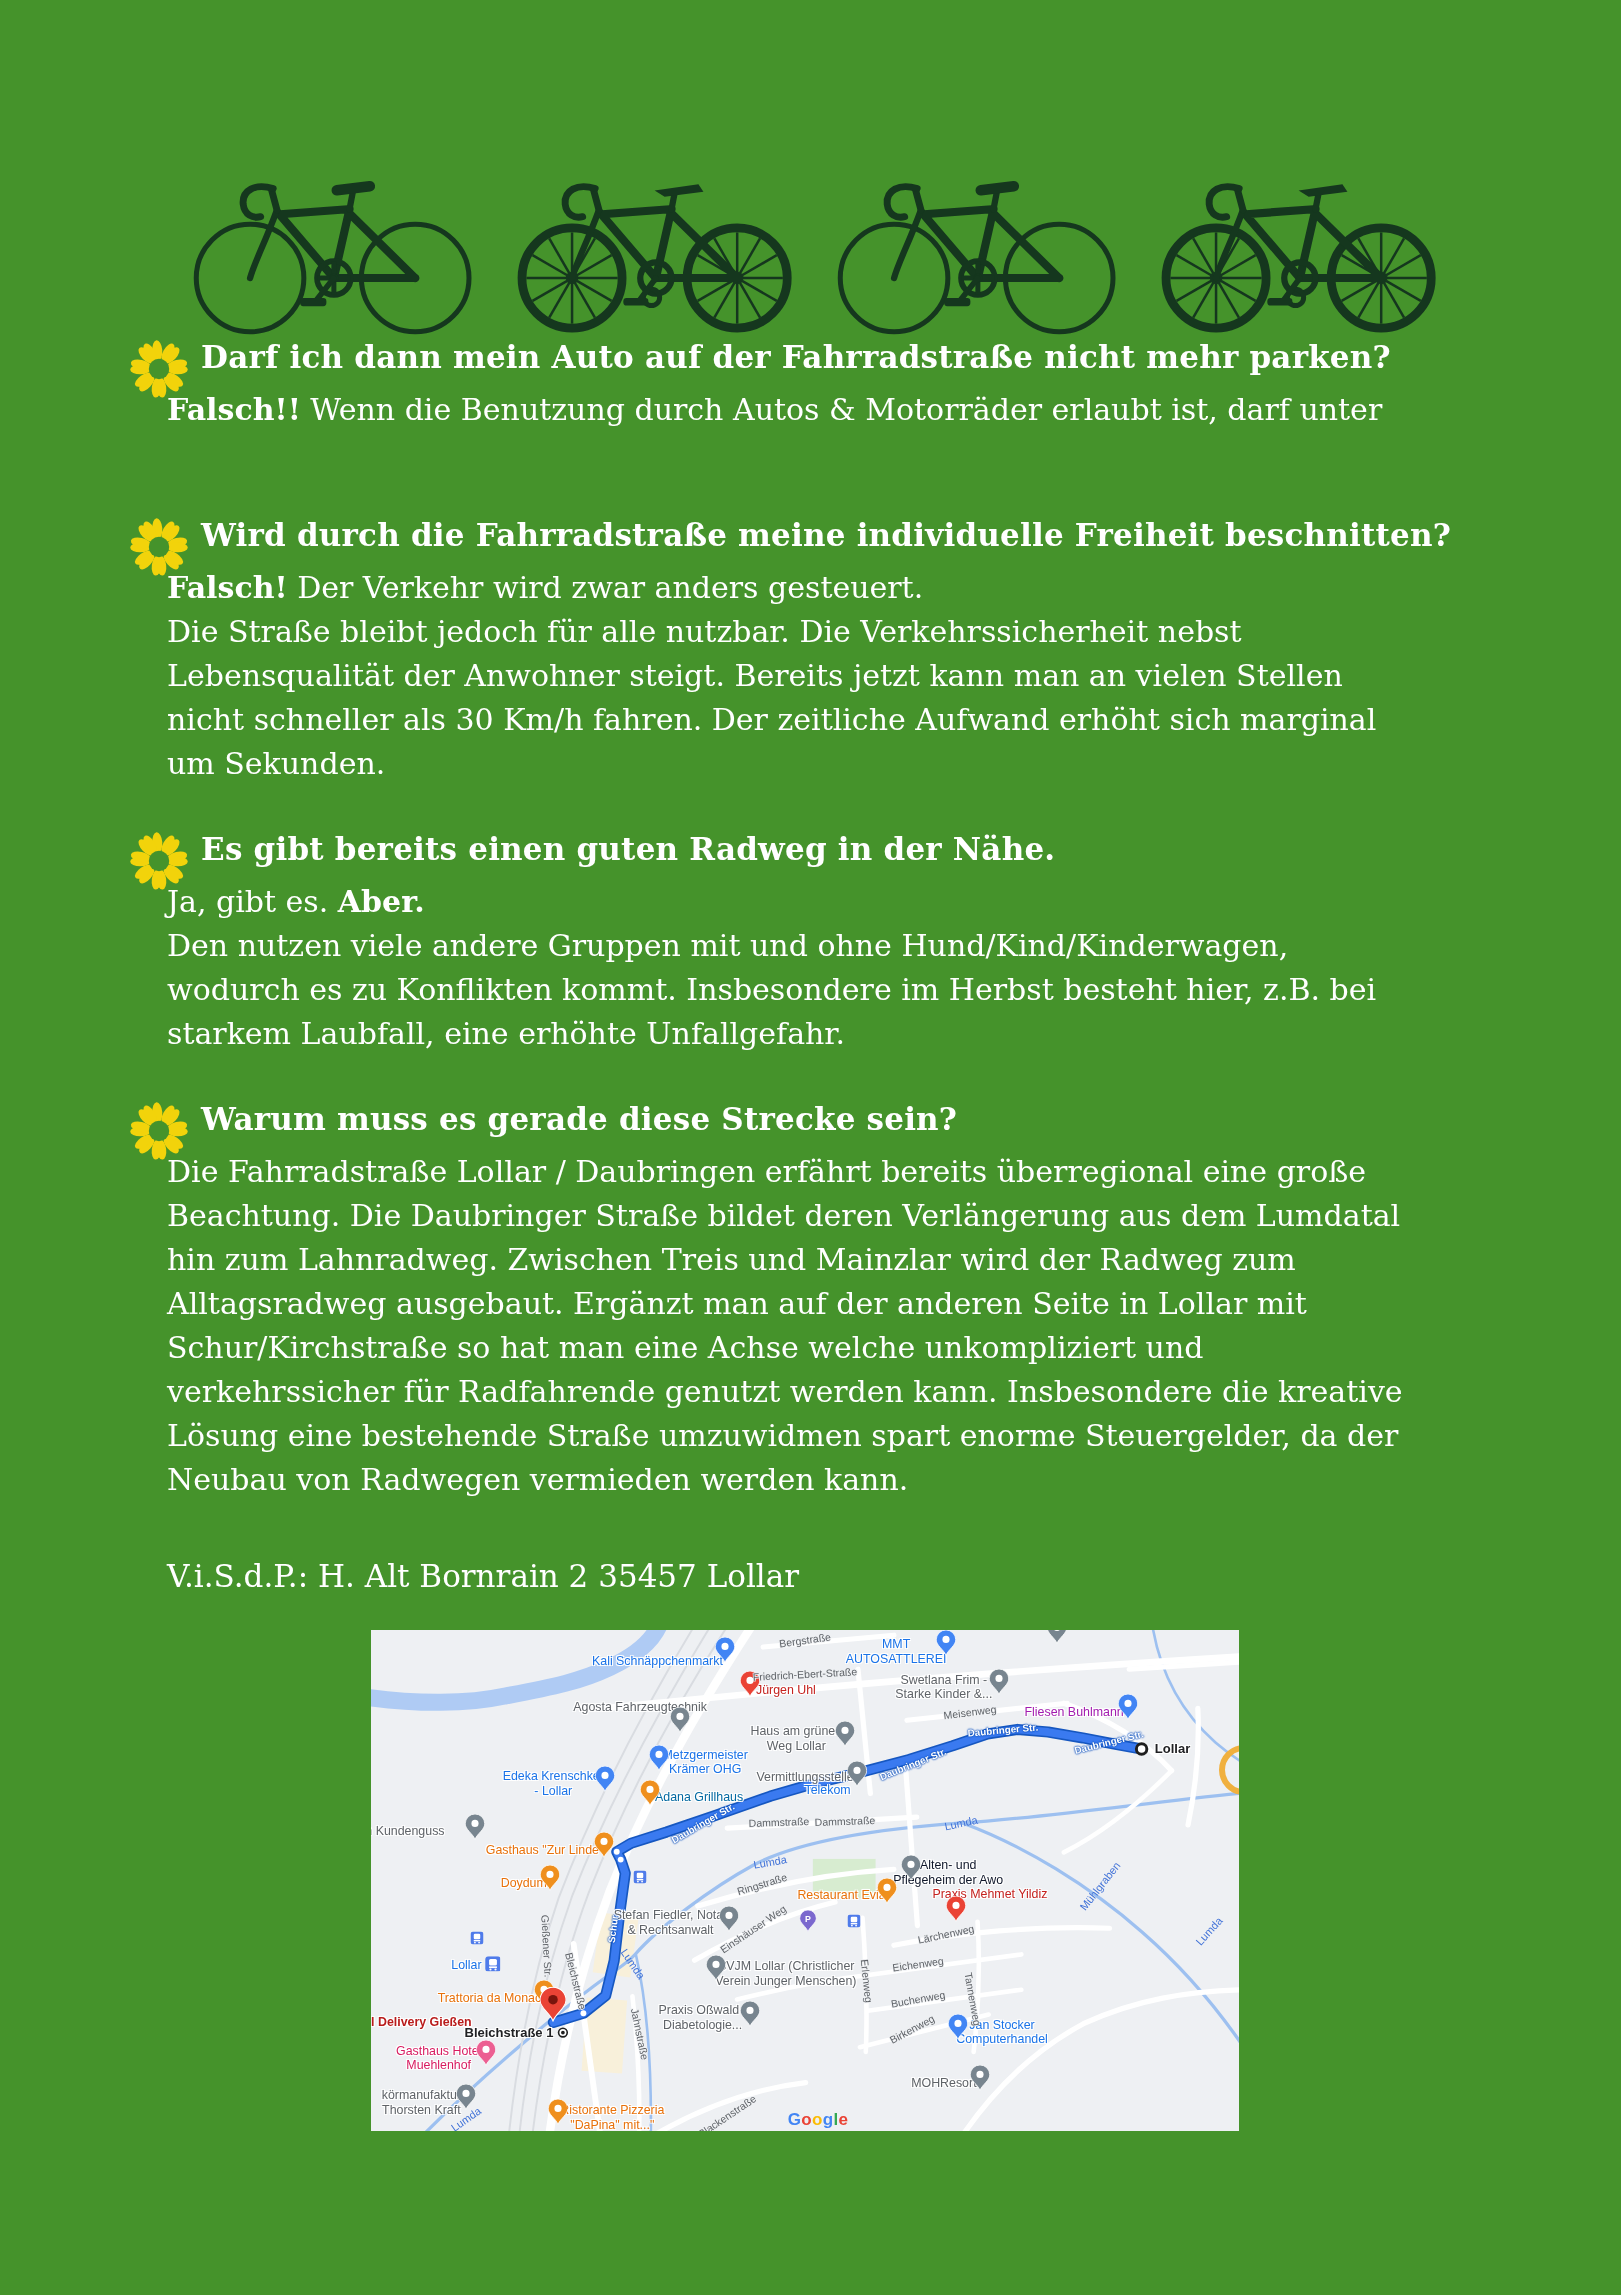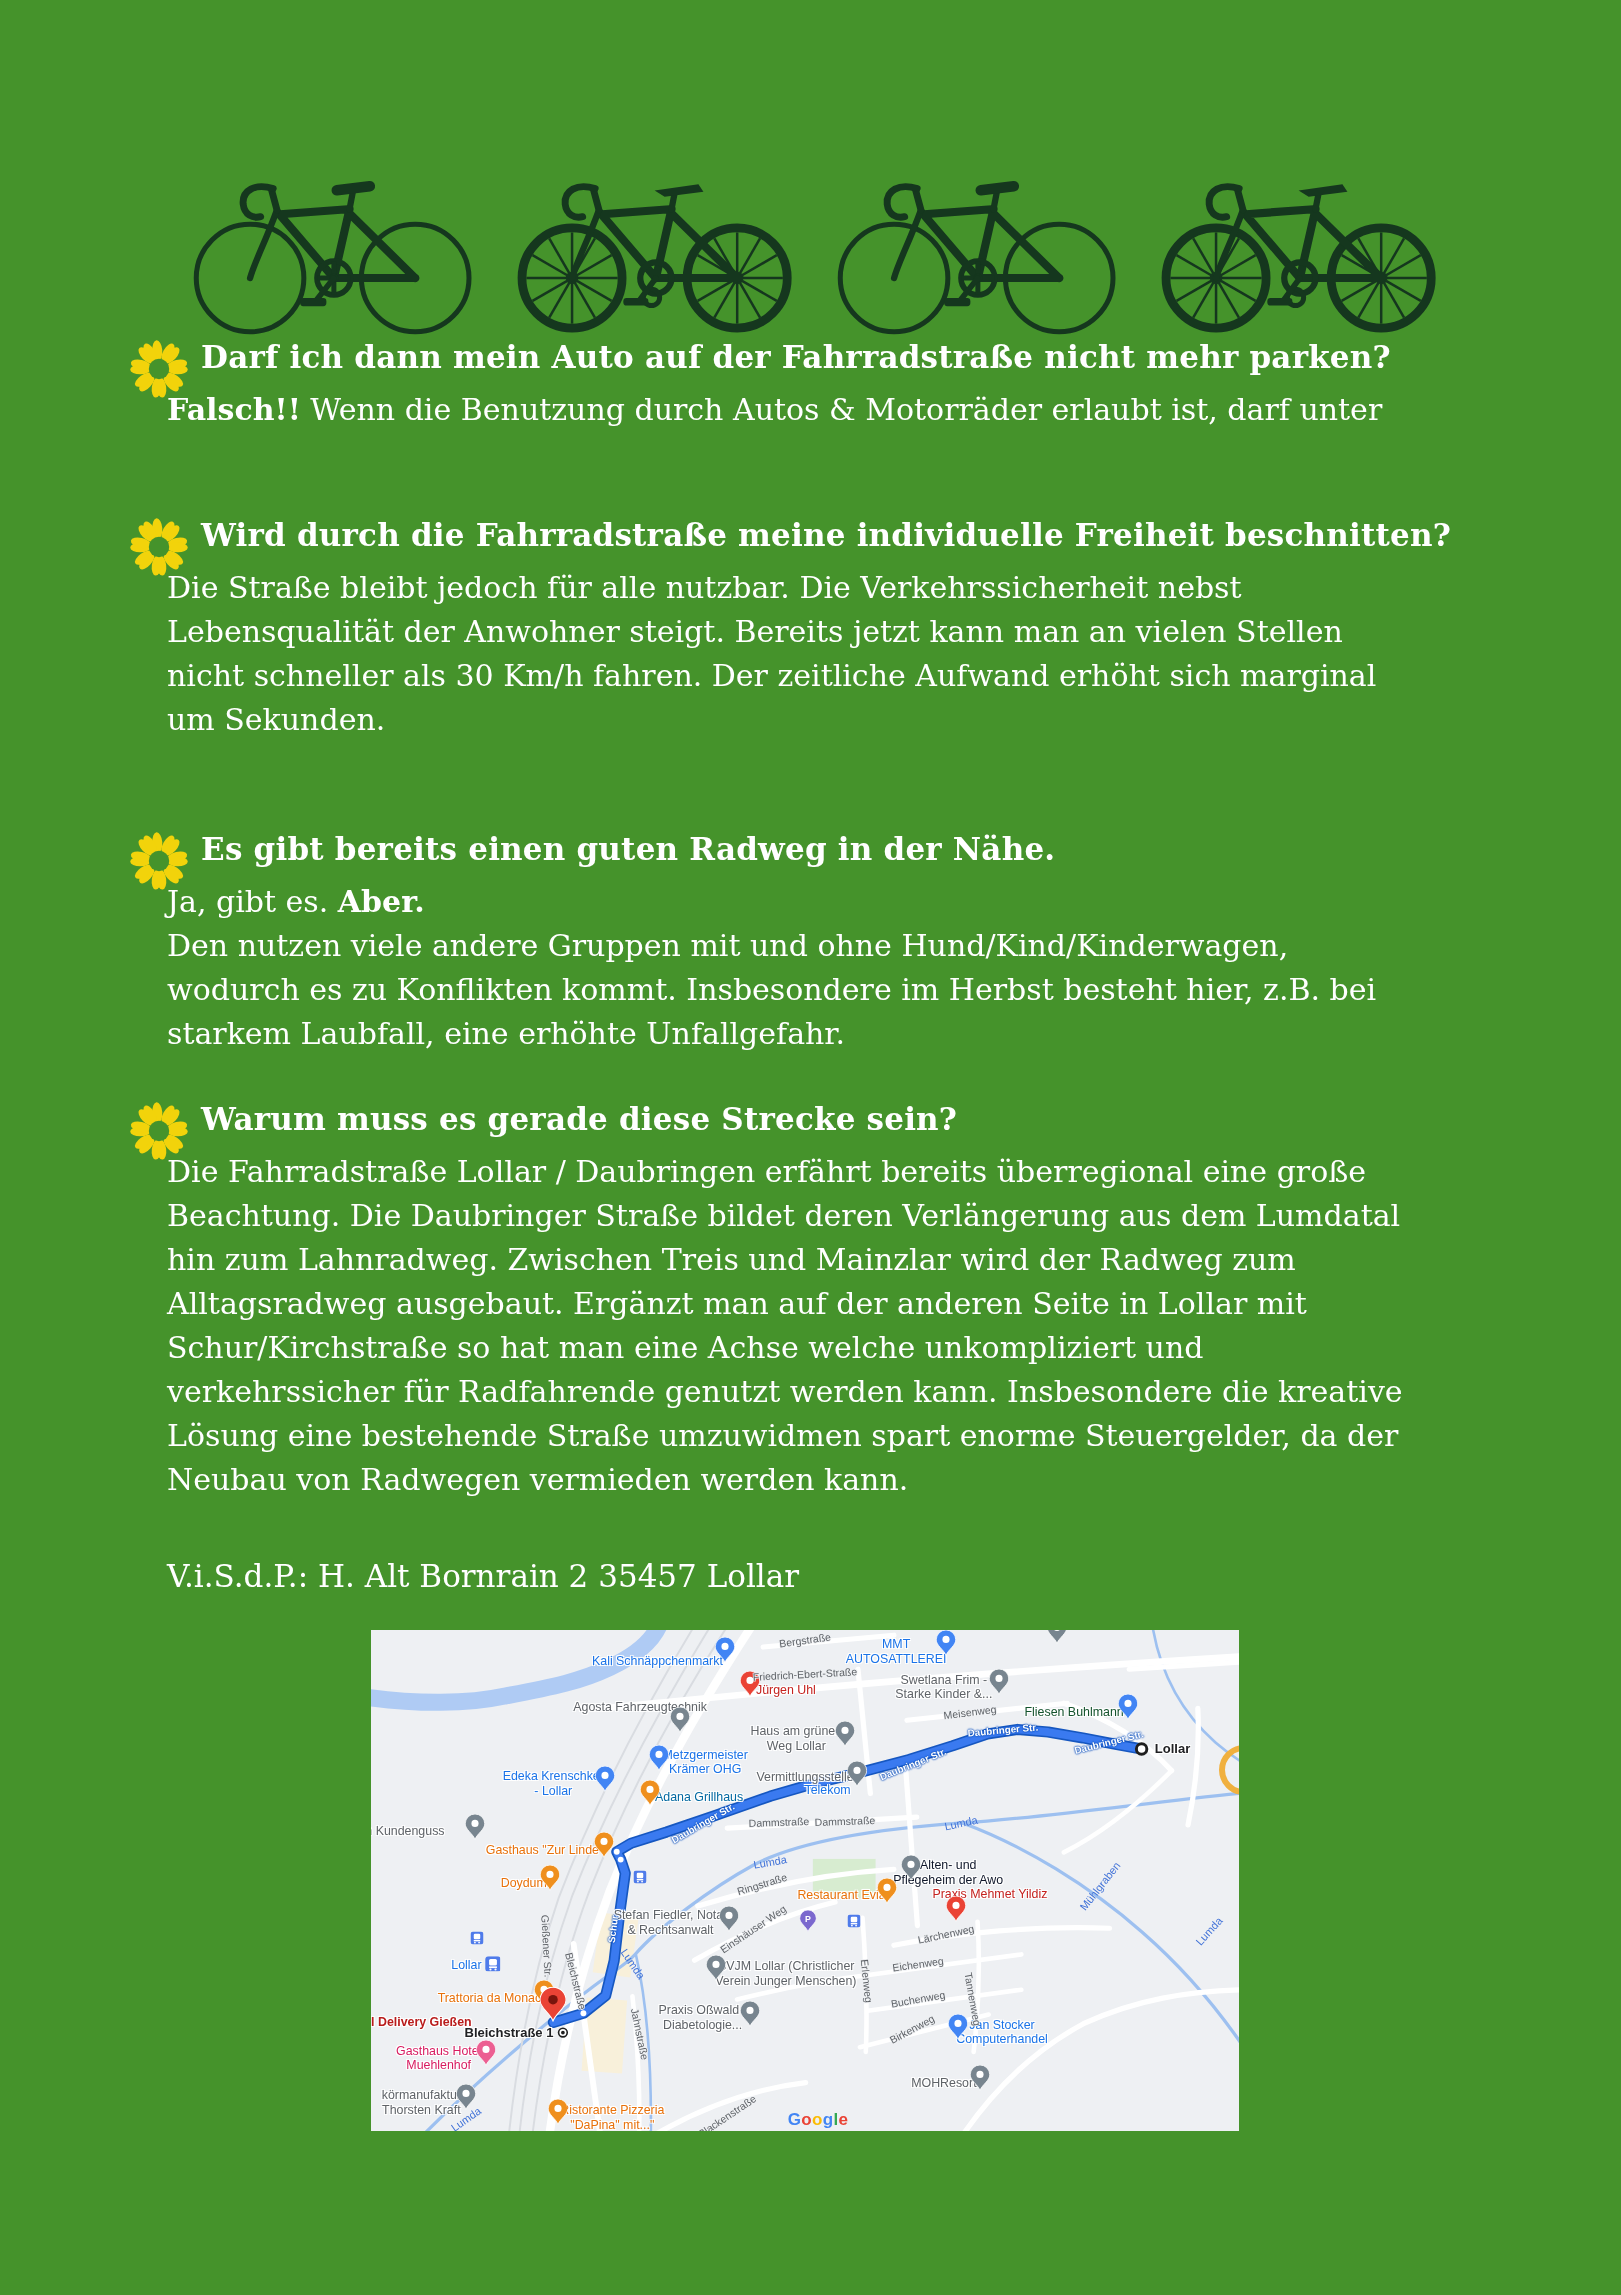--- a/index.html
+++ b/index.html
@@ -229,20 +229,21 @@
               <ellipse cx="0" cy="-31" rx="8.2" ry="17" fill="#f2d30b" transform="rotate(269)"></ellipse>
               <ellipse cx="0" cy="-31" rx="8.2" ry="17" fill="#f2d30b" transform="rotate(283)"></ellipse>
               <ellipse cx="0" cy="-31" rx="8.2" ry="17" fill="#f2d30b" transform="rotate(317)"></ellipse>
               <ellipse cx="0" cy="-31" rx="8.2" ry="17" fill="#f2d30b" transform="rotate(331)"></ellipse>
               <circle r="17" fill="#45932b"></circle>
             </g>
           </svg></span>
         <h2 class="qa-heading">Wird durch die Fahrradstraße meine individuelle Freiheit beschnitten?</h2>
       </div>
       <div class="qa-body">
+        <div class="body-line"><b>Falsch!</b><span> Der Verkehr wird zwar anders gesteuert.</span></div>
         <div class="body-line"><span>Die Straße bleibt jedoch für alle nutzbar. Die Verkehrssicherheit nebst</span></div>
         <div class="body-line"><span>Lebensqualität der Anwohner steigt. Bereits jetzt kann man an vielen Stellen</span></div>
         <div class="body-line"><span>nicht schneller als 30 Km/h fahren. Der zeitliche Aufwand erhöht sich marginal</span></div>
         <div class="body-line"><span>um Sekunden.</span></div>
       </div>
     </div>
     <div class="qa-section s2">
       <div class="heading-row">
         <span class="sunflower-wrap"><svg viewBox="-50 -50 100 100" width="60" height="60">
             <g>
@@ -376,21 +377,21 @@
 Starke Kinder &amp;...</div>
     <span class="map-pin" style="left: 72.3%; top: 13%;"><svg width="19.6" height="26" viewBox="0 0 30 40">
     <path d="M15,39 C11.5,30 0,24 0,15 A15,15 0 1 1 30,15 C30,24 18.5,30 15,39 Z" fill="#78858f" stroke="#ffffff" stroke-width="1.2"></path>
     <circle cx="15" cy="14.5" r="5.5" fill="#ffffff"></circle>
       </svg></span>
     <div class="map-label" style="left: 31%; top: 15.3%; color: rgb(95, 99, 104);">Agosta Fahrzeugtechnik</div>
     <span class="map-pin" style="left: 35.6%; top: 20.6%;"><svg width="19.6" height="26" viewBox="0 0 30 40">
     <path d="M15,39 C11.5,30 0,24 0,15 A15,15 0 1 1 30,15 C30,24 18.5,30 15,39 Z" fill="#78858f" stroke="#ffffff" stroke-width="1.2"></path>
     <circle cx="15" cy="14.5" r="5.5" fill="#ffffff"></circle>
       </svg></span>
-    <div class="map-label" style="left: 81%; top: 16.4%; color: #14532d;">Fliesen Buhlmann</div>
+    <div class="map-label" style="left: 81%; top: 16.4%; color: #a21caf;">Fliesen Buhlmann</div>
     <span class="map-pin" style="left: 87.2%; top: 17.9%;"><svg width="19.6" height="26" viewBox="0 0 30 40">
     <path d="M15,39 C11.5,30 0,24 0,15 A15,15 0 1 1 30,15 C30,24 18.5,30 15,39 Z" fill="#4285f4" stroke="#ffffff" stroke-width="1.2"></path>
     <circle cx="15" cy="14.5" r="5.5" fill="#ffffff"></circle>
       </svg></span>
     <div class="map-label" style="left: 49%; top: 21.8%; color: rgb(95, 99, 104);">Haus am grünen
 Weg Lollar</div>
     <span class="map-pin" style="left: 54.6%; top: 23.3%;"><svg width="19.6" height="26" viewBox="0 0 30 40">
     <path d="M15,39 C11.5,30 0,24 0,15 A15,15 0 1 1 30,15 C30,24 18.5,30 15,39 Z" fill="#78858f" stroke="#ffffff" stroke-width="1.2"></path>
     <circle cx="15" cy="14.5" r="5.5" fill="#ffffff"></circle>
       </svg></span>

